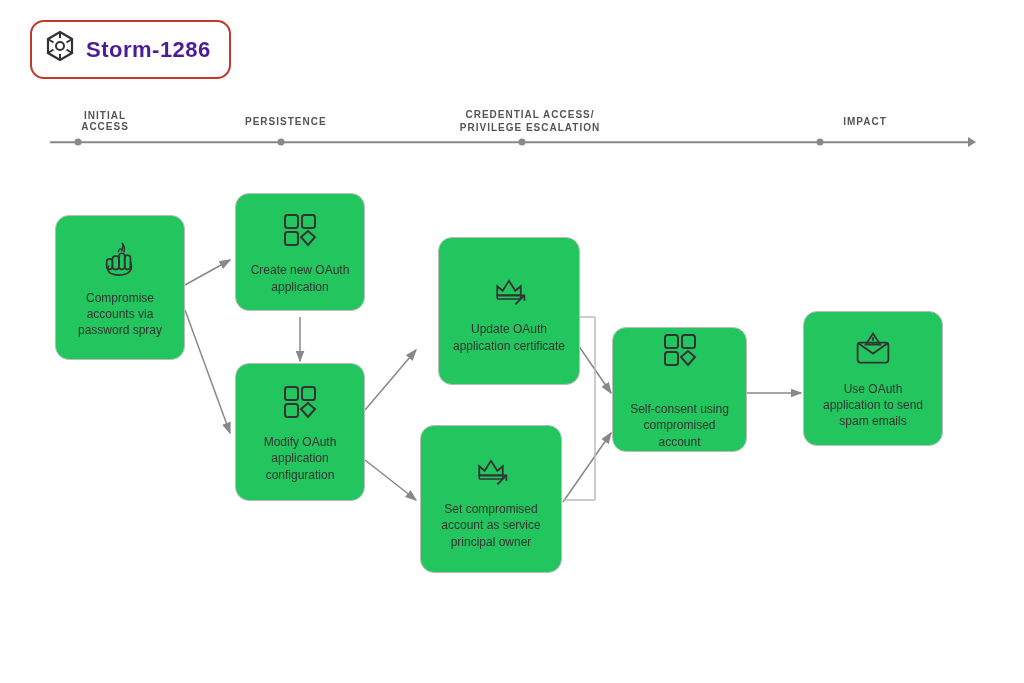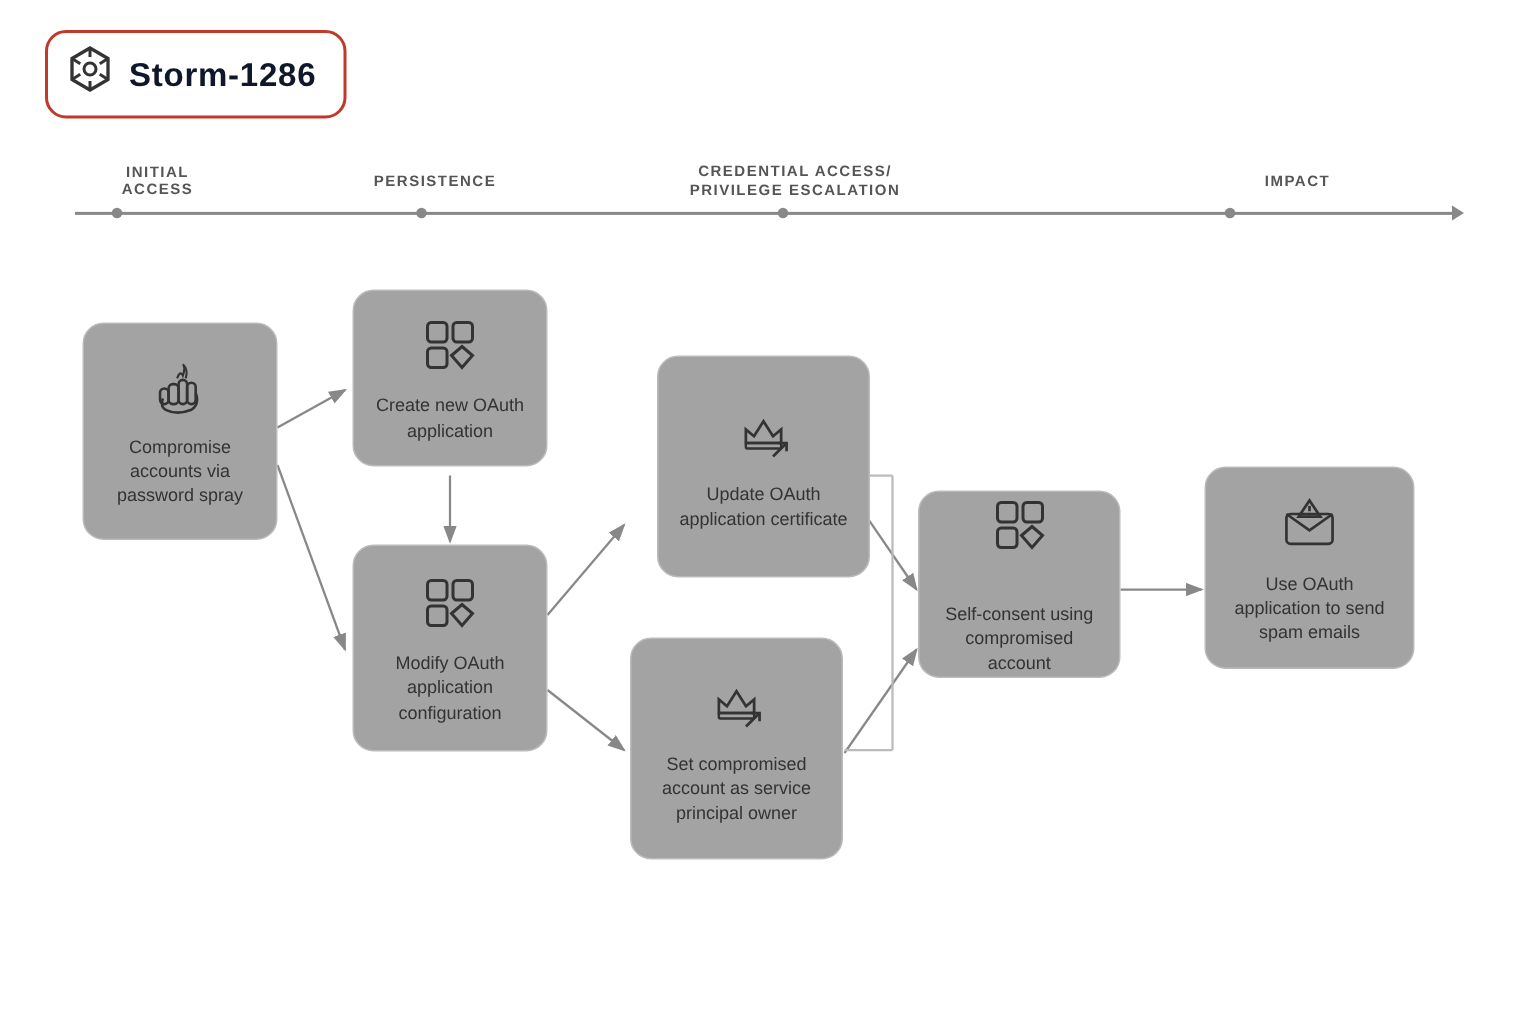--- a/index.html
+++ b/index.html
@@ -28,21 +28,21 @@
       padding: 8px 18px 8px 12px;
       margin-bottom: 18px;
     }
     .storm-badge .badge-icon {
       font-size: 28px;
       color: #333;
     }
     .storm-badge .badge-title {
       font-size: 22px;
       font-weight: 700;
-      color: #0f172a;
+      color: #4c1d95;
       letter-spacing: 0.5px;
     }
     
     .phases-row {
       display: flex;
       align-items: center;
       position: relative;
       margin-bottom: 6px;
       padding-left: 10px;
     }
@@ -94,21 +94,21 @@
     }
     
     .flow-area {
       position: relative;
       width: 100%;
       height: 460px;
     }
     
     .node {
       position: absolute;
-      background: #a3a3a3;
+      background: #22c55e;
       border: 1.5px solid #bbb;
       border-radius: 14px;
       display: flex;
       flex-direction: column;
       align-items: center;
       justify-content: center;
       text-align: center;
       padding: 12px 10px 10px;
       gap: 8px;
     }
@@ -162,21 +162,21 @@
         <line x1="28" y1="23" x2="22.5" y2="19.5" stroke="#333" stroke-width="2"></line>
         <line x1="9.5" y1="12.5" x2="4" y2="9" stroke="#333" stroke-width="2"></line>
       </svg>
     </span>
     <span class="badge-title">Storm-1286</span>
   </div>
 
   
   <div class="phases-row" style="position:relative; height:32px; margin-bottom:4px;">
     <span class="phase-label" style="position:absolute; left:30px; width:90px; text-align:center;">INITIAL ACCESS</span>
-    <span class="phase-label" style="position:absolute; left:215px; width:90px; text-align:center;">PERSISTENCE</span>
+    <span class="phase-label" style="position:absolute; left:215px; width:90px; text-align:left;">PERSISTENCE</span>
     <span class="phase-label" style="position:absolute; left:400px; width:200px; text-align:center; line-height:1.3;">CREDENTIAL ACCESS/<br>PRIVILEGE ESCALATION</span>
     <span class="phase-label" style="position:absolute; left:790px; width:90px; text-align:center;">IMPACT</span>
   </div>
 
   
   <div class="timeline-line">
     <div class="timeline-dot" style="left:5%;"></div>
     <div class="timeline-dot" style="left:26%;"></div>
     <div class="timeline-dot" style="left:51%;"></div>
     <div class="timeline-dot" style="left:82%;"></div>

